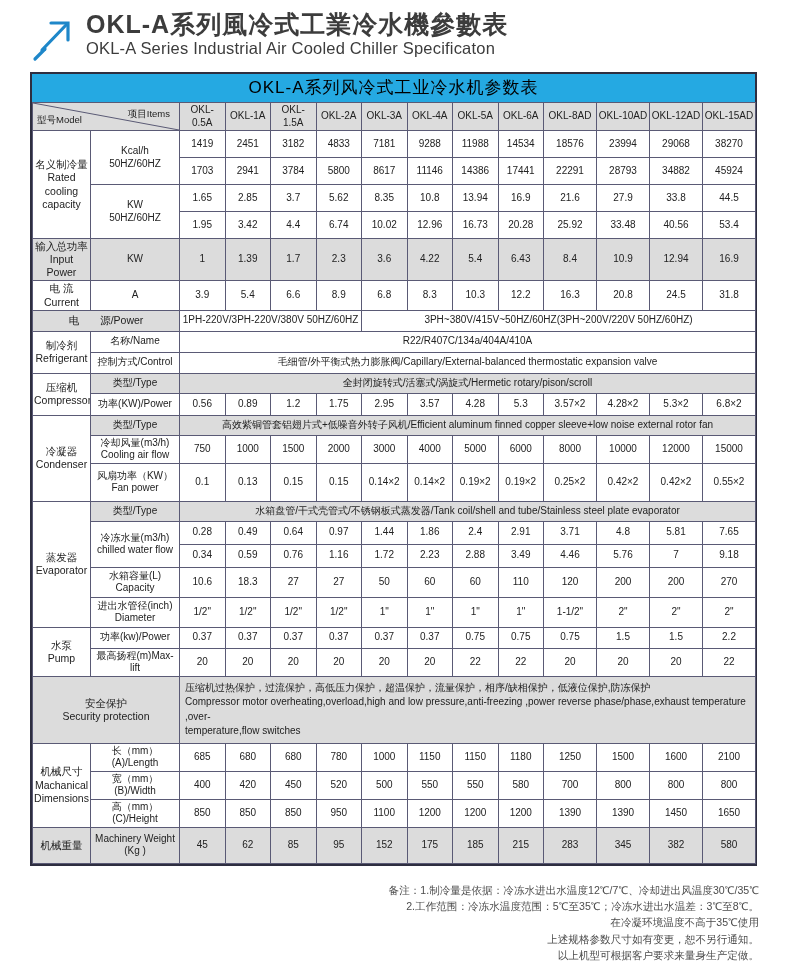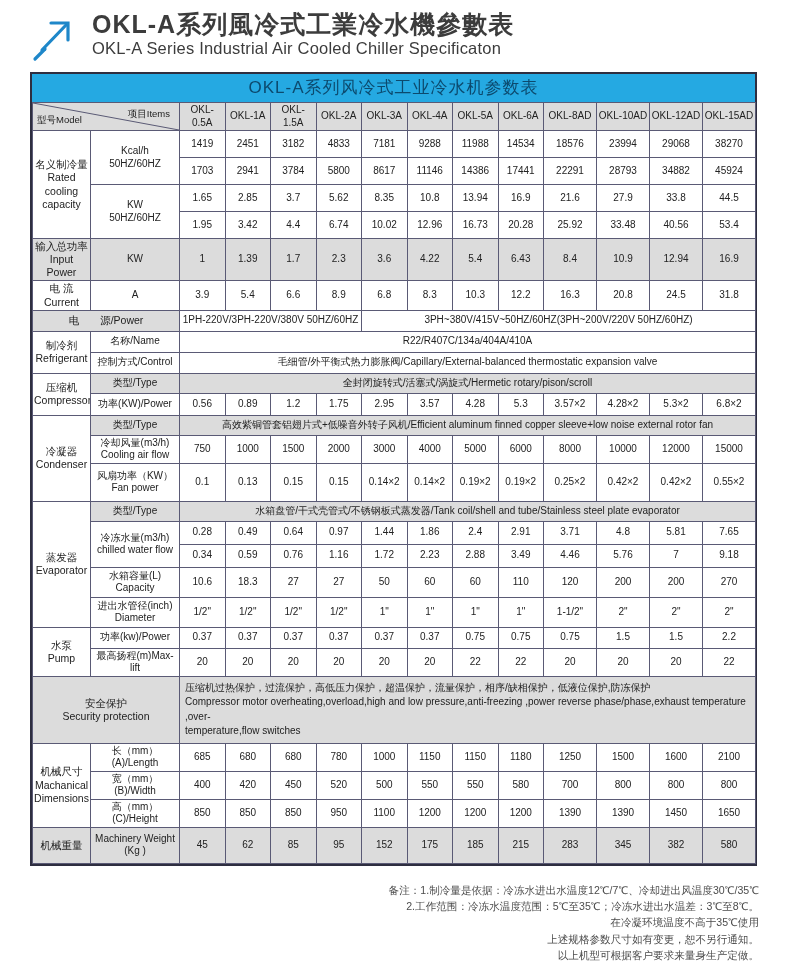--- a/index.html
+++ b/index.html
@@ -4,30 +4,30 @@
 <style>
   * { margin:0; padding:0; box-sizing:border-box; }
   html,body { background:#ffffff; }
   body {
     width:789px; height:962px; overflow:hidden;
     font-family:"Liberation Sans", sans-serif; color:#333;
   }
   .page { padding:8px 30px 0 30px; }
 
   
-  .masthead { display:flex; align-items:flex-start; gap:16px; padding:2px 0 10px 0; }
+  .masthead { display:flex; align-items:flex-start; gap:10px; padding:2px 0 10px 0; }
   .arrow { width:46px; height:50px; flex:0 0 auto; margin-top:2px; }
   .titles h1 { font-size:25px; font-weight:700; color:#3c3c3c; letter-spacing:1px; line-height:1.15; }
   .titles h2 { font-size:16.5px; font-weight:400; color:#3c3c3c; letter-spacing:0.2px; }
 
   
   .table-wrap { border:2px solid #2e2e40; width:727px; }
   .tcaption {
     height:28px; line-height:28px; text-align:center;
-    background:#25a9e2; color:#0c4a6e; font-size:17px; letter-spacing:1px;
+    background:#25a9e2; color:#000000; font-size:17px; letter-spacing:1px;
   }
   table { border-collapse:collapse; table-layout:fixed; width:723px; }
   td {
     border:1px solid #5a5a75; text-align:center; vertical-align:middle;
     font-size:10px; color:#222; padding:1px 1px; white-space:pre-line;
     line-height:1.25; overflow:hidden;
   }
   tr { height:22px; }
   tr.shaded td, td.sh { background:#dcdcdc; }
   td.sec  { font-size:10.5px; }

